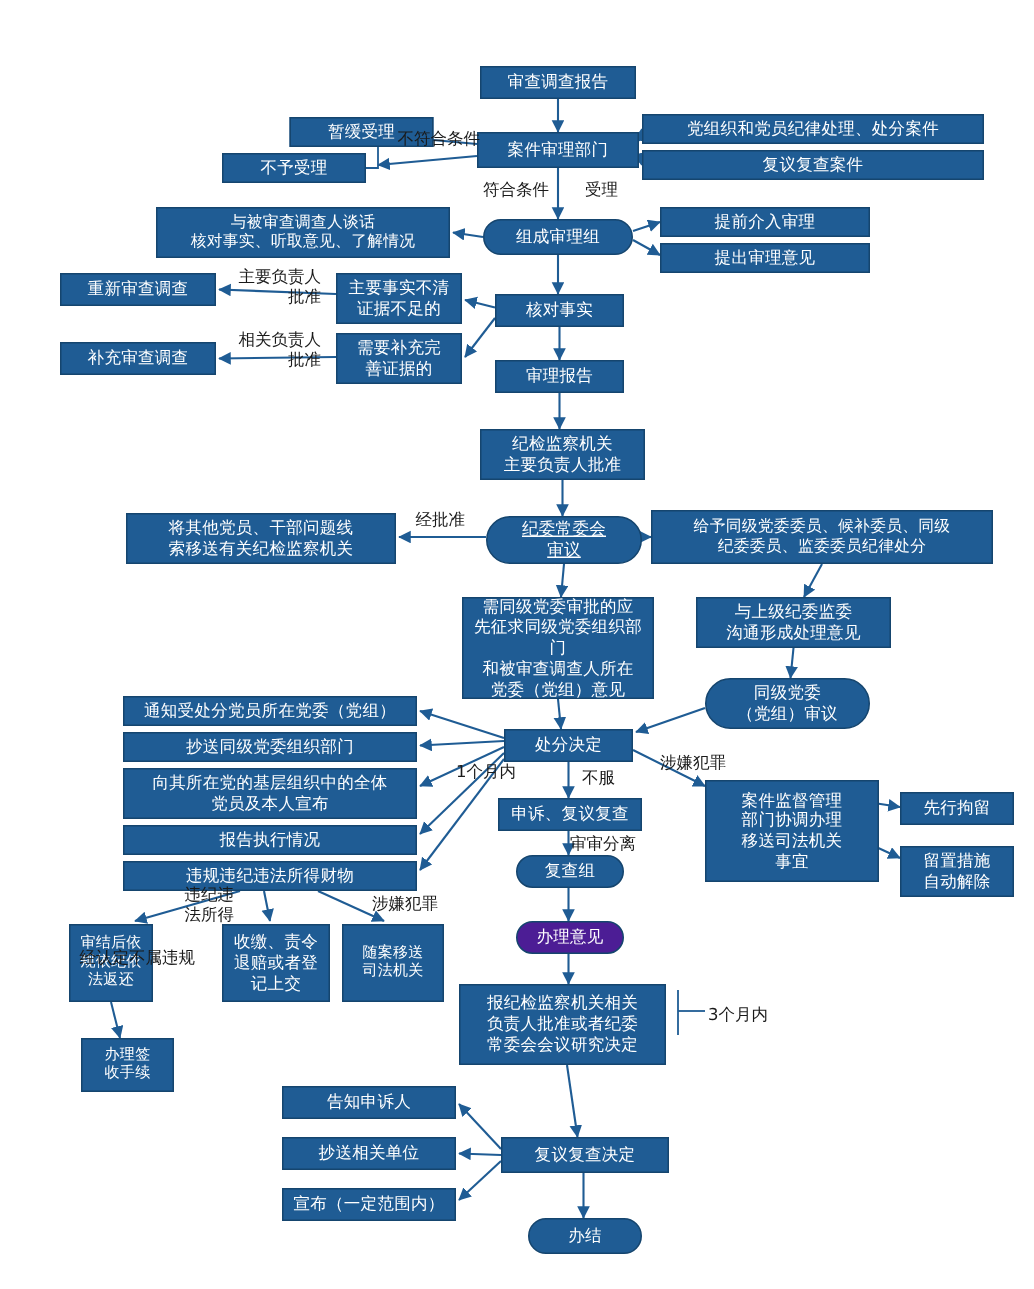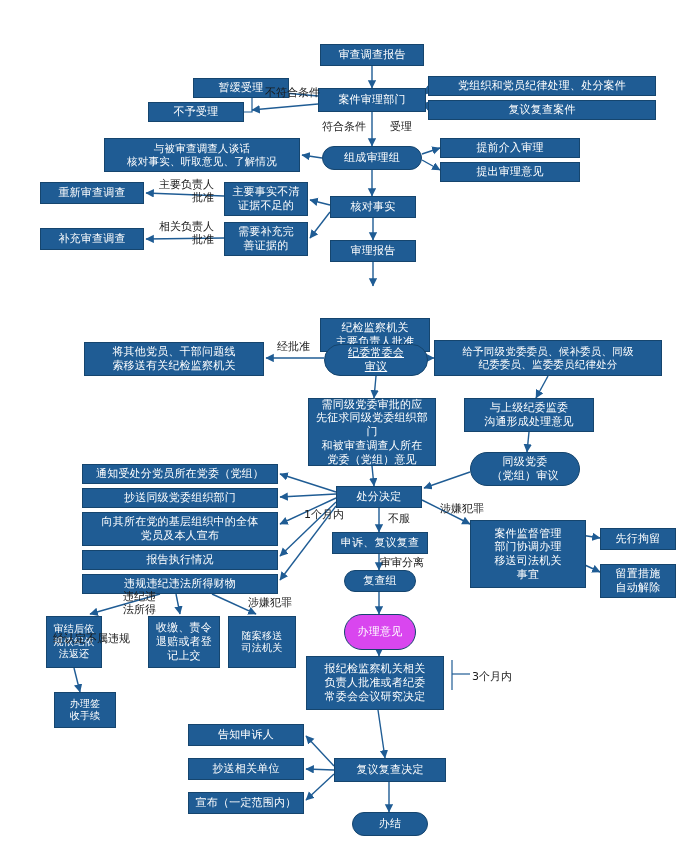--- a/index.html
+++ b/index.html
@@ -136,21 +136,21 @@
       <div class="node" style="left: 440px; top: 138px; width: 140px; height: 20px; background: rgb(31, 92, 148); border-color: rgb(21, 69, 110); color: rgb(255, 255, 255);">提前介入审理</div>
       <div class="node" style="left: 440px; top: 162px; width: 140px; height: 20px; background: rgb(31, 92, 148); border-color: rgb(21, 69, 110); color: rgb(255, 255, 255);">提出审理意见</div>
       <div class="node" style="left: 40px; top: 182px; width: 104px; height: 22px; background: rgb(31, 92, 148); border-color: rgb(21, 69, 110); color: rgb(255, 255, 255);">重新审查调查</div>
       <div class="node" style="left: 224px; top: 182px; width: 84px; height: 34px; background: rgb(31, 92, 148); border-color: rgb(21, 69, 110); color: rgb(255, 255, 255);">主要事实不清
 证据不足的</div>
       <div class="node" style="left: 40px; top: 228px; width: 104px; height: 22px; background: rgb(31, 92, 148); border-color: rgb(21, 69, 110); color: rgb(255, 255, 255);">补充审查调查</div>
       <div class="node" style="left: 224px; top: 222px; width: 84px; height: 34px; background: rgb(31, 92, 148); border-color: rgb(21, 69, 110); color: rgb(255, 255, 255);">需要补充完
 善证据的</div>
       <div class="node" style="left: 330px; top: 196px; width: 86px; height: 22px; background: rgb(31, 92, 148); border-color: rgb(21, 69, 110); color: rgb(255, 255, 255);">核对事实</div>
       <div class="node" style="left: 330px; top: 240px; width: 86px; height: 22px; background: rgb(31, 92, 148); border-color: rgb(21, 69, 110); color: rgb(255, 255, 255);">审理报告</div>
-      <div class="node" style="left: 320px; top: 286px; width: 110px; height: 34px; background: rgb(31, 92, 148); border-color: rgb(21, 69, 110); color: rgb(255, 255, 255); margin-top: 32px;">纪检监察机关
+      <div class="node" style="left: 320px; top: 286px; width: 110px; height: 34px; background: rgb(31, 92, 148); border-color: rgb(21, 69, 110); color: rgb(255, 255, 255);">纪检监察机关
 主要负责人批准</div>
       <div class="node" style="left: 84px; top: 342px; width: 180px; height: 34px; background: rgb(31, 92, 148); border-color: rgb(21, 69, 110); color: rgb(255, 255, 255);">将其他党员、干部问题线
 索移送有关纪检监察机关</div>
       <div class="node ell" style="left: 324px; top: 344px; width: 104px; height: 32px; background: rgb(31, 92, 148); border-color: rgb(21, 69, 110); color: rgb(255, 255, 255); text-decoration: underline;">纪委常委会
 审议</div>
       <div class="node" style="left: 434px; top: 340px; width: 228px; height: 36px; background: rgb(31, 92, 148); border-color: rgb(21, 69, 110); color: rgb(255, 255, 255); font-size: 10.5px;">给予同级党委委员、候补委员、同级
 纪委委员、监委委员纪律处分</div>
       <div class="node" style="left: 308px; top: 398px; width: 128px; height: 68px; background: rgb(31, 92, 148); border-color: rgb(21, 69, 110); color: rgb(255, 255, 255);">需同级党委审批的应
 先征求同级党委组织部门
 和被审查调查人所在
@@ -176,21 +176,21 @@
       <div class="node" style="left: 332px; top: 532px; width: 96px; height: 22px; background: rgb(31, 92, 148); border-color: rgb(21, 69, 110); color: rgb(255, 255, 255);">申诉、复议复查</div>
       <div class="node ell" style="left: 344px; top: 570px; width: 72px; height: 22px; background: rgb(31, 92, 148); border-color: rgb(21, 69, 110); color: rgb(255, 255, 255);">复查组</div>
       <div class="node" style="left: 46px; top: 616px; width: 56px; height: 52px; background: rgb(31, 92, 148); border-color: rgb(21, 69, 110); color: rgb(255, 255, 255); font-size: 10px;">审结后依
 规依纪依
 法返还</div>
       <div class="node" style="left: 148px; top: 616px; width: 72px; height: 52px; background: rgb(31, 92, 148); border-color: rgb(21, 69, 110); color: rgb(255, 255, 255);">收缴、责令
 退赔或者登
 记上交</div>
       <div class="node" style="left: 228px; top: 616px; width: 68px; height: 52px; background: rgb(31, 92, 148); border-color: rgb(21, 69, 110); color: rgb(255, 255, 255); font-size: 10px;">随案移送
 司法机关</div>
-      <div class="node ell" style="left: 344px; top: 614px; width: 72px; height: 36px; background: #d946ef; border-color: rgb(21, 69, 110); color: rgb(255, 255, 255);">办理意见</div>
+      <div class="node ell" style="left: 344px; top: 614px; width: 72px; height: 22px; background: #4c1d95; border-color: rgb(21, 69, 110); color: rgb(255, 255, 255);">办理意见</div>
       <div class="node" style="left: 54px; top: 692px; width: 62px; height: 36px; background: rgb(31, 92, 148); border-color: rgb(21, 69, 110); color: rgb(255, 255, 255); font-size: 10px;">办理签
 收手续</div>
       <div class="node" style="left: 306px; top: 656px; width: 138px; height: 54px; background: rgb(31, 92, 148); border-color: rgb(21, 69, 110); color: rgb(255, 255, 255);">报纪检监察机关相关
 负责人批准或者纪委
 常委会会议研究决定</div>
       <div class="node" style="left: 188px; top: 724px; width: 116px; height: 22px; background: rgb(31, 92, 148); border-color: rgb(21, 69, 110); color: rgb(255, 255, 255);">告知申诉人</div>
       <div class="node" style="left: 188px; top: 758px; width: 116px; height: 22px; background: rgb(31, 92, 148); border-color: rgb(21, 69, 110); color: rgb(255, 255, 255);">抄送相关单位</div>
       <div class="node" style="left: 188px; top: 792px; width: 116px; height: 22px; background: rgb(31, 92, 148); border-color: rgb(21, 69, 110); color: rgb(255, 255, 255);">宣布（一定范围内）</div>
       <div class="node" style="left: 334px; top: 758px; width: 112px; height: 24px; background: rgb(31, 92, 148); border-color: rgb(21, 69, 110); color: rgb(255, 255, 255);">复议复查决定</div>
       <div class="node ell" style="left: 352px; top: 812px; width: 76px; height: 24px; background: rgb(31, 92, 148); border-color: rgb(21, 69, 110); color: rgb(255, 255, 255);">办结</div>

